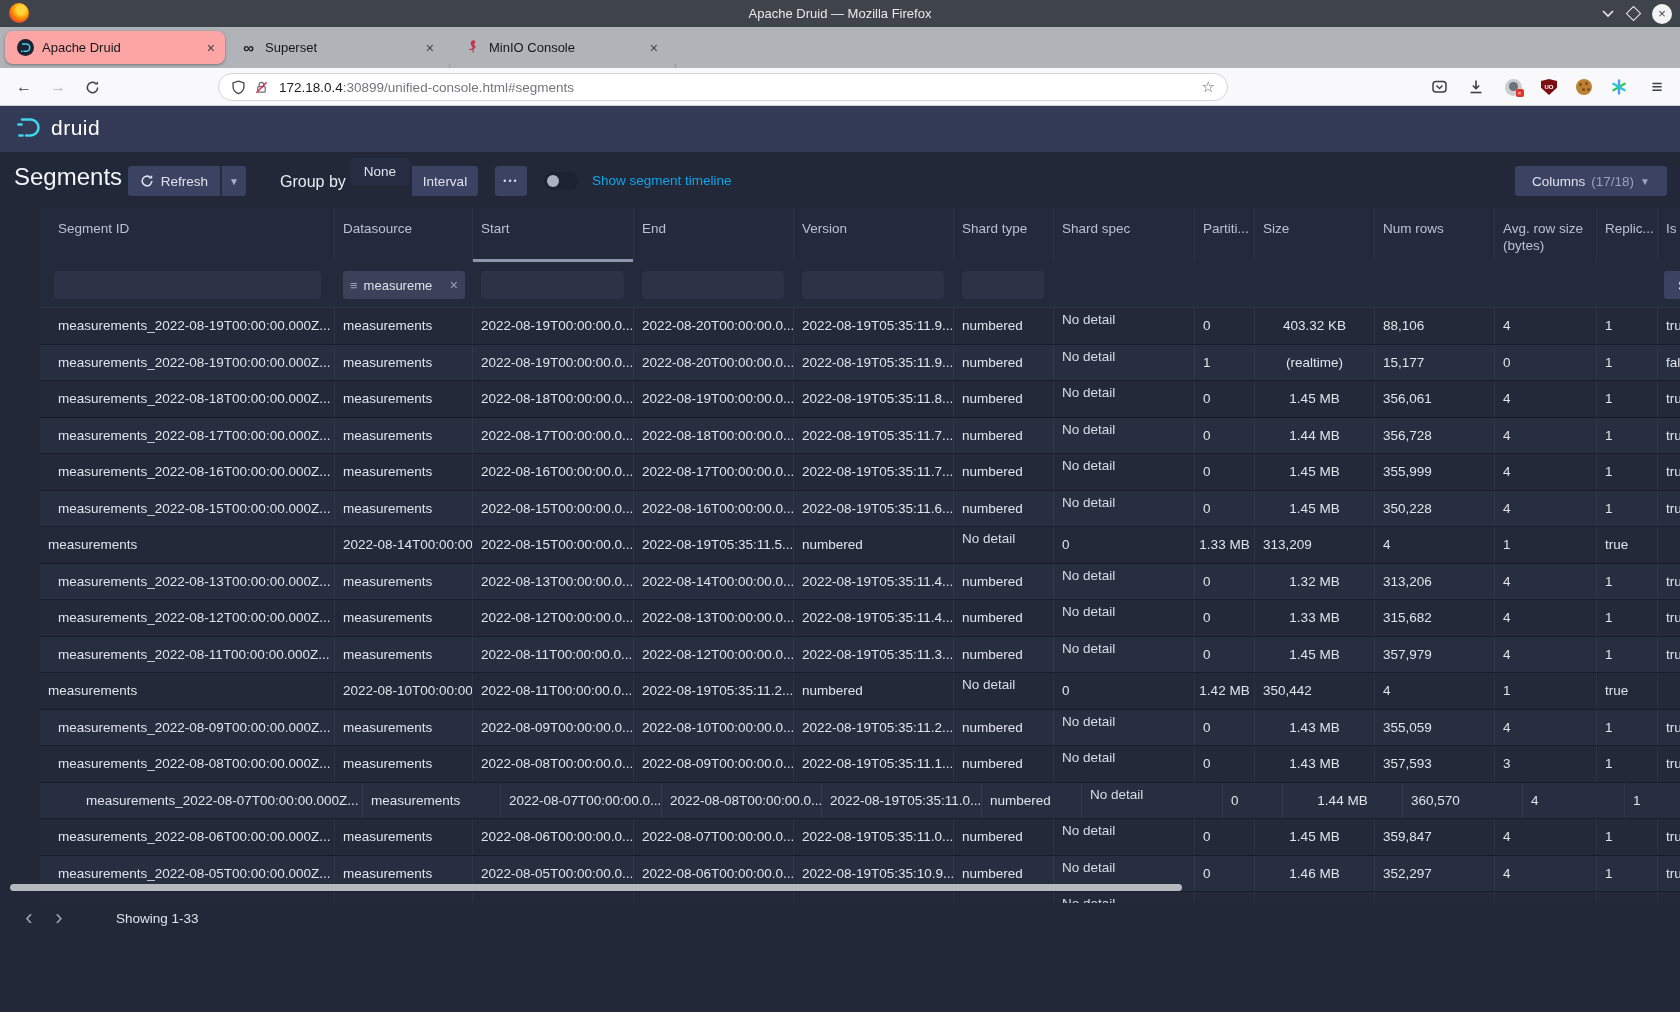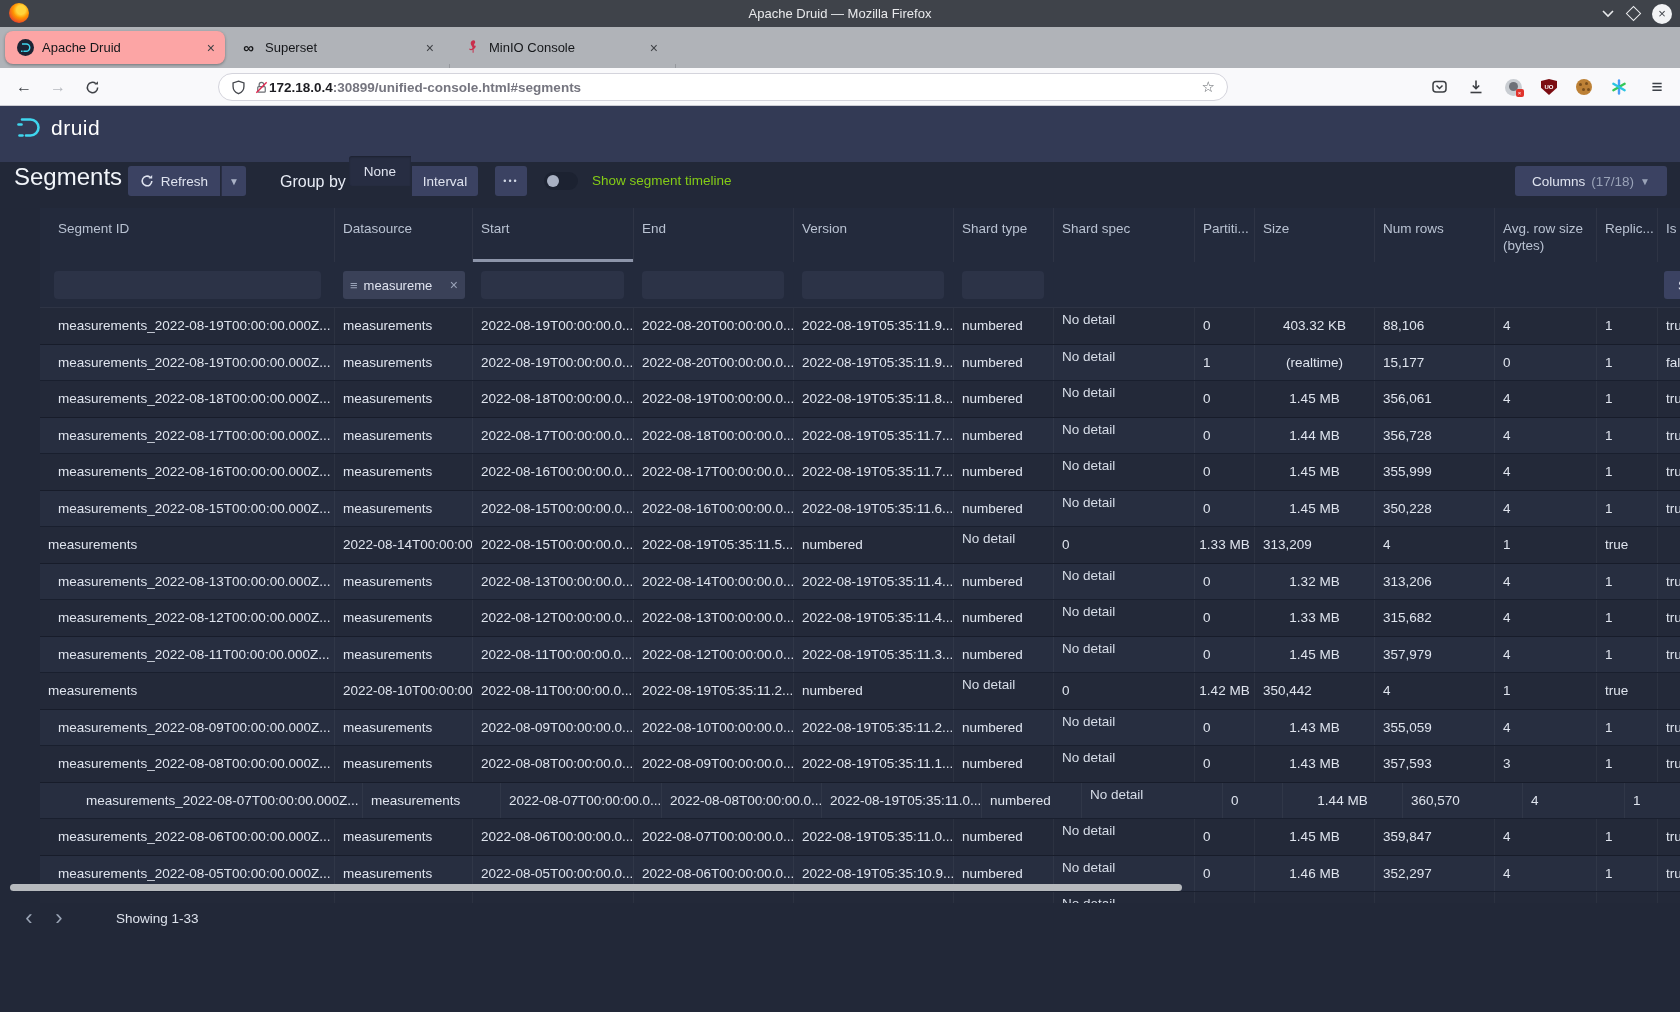--- a/index.html
+++ b/index.html
@@ -25,55 +25,55 @@
   .newtab{position:absolute;top:36px;left:684px;width:24px;height:24px;font-size:18px;color:#1f2226;
           display:flex;align-items:center;justify-content:center;}
   .supicon{font-size:15px;font-weight:bold;color:#17181a;line-height:17px;text-align:center;}
   
   .navtoolbar{position:absolute;top:68px;left:0;width:1680px;height:38px;background:#f9f9fb;border-bottom:1px solid #ccccd3;box-sizing:border-box;}
   .navbtn{position:absolute;top:7px;width:24px;height:24px;display:flex;align-items:center;justify-content:center;
           font-size:16px;color:#3f4247;}
   .urlbar{position:absolute;left:218px;top:5px;width:1010px;height:28px;background:#fff;border:1px solid #d4d4dc;
           border-radius:14px;display:flex;align-items:center;box-sizing:border-box;font-size:13.5px;}
   .urlbar .uicon{margin-left:12px;flex:none;display:flex;}
-  .urltext{margin-left:0;white-space:nowrap;overflow:hidden;flex:1;font-weight:bold;}
+  .urltext{margin-left:10px;white-space:nowrap;overflow:hidden;flex:1;}
   .urltext .host{color:#1d1d22;}
   .urltext .rest{color:#75757f;}
   .star{margin-right:12px;color:#5f6368;font-size:15px;}
   .tbicon{position:absolute;top:8px;width:22px;height:22px;display:flex;align-items:center;justify-content:center;color:#3c4047;}
   .burger{font-size:19px;color:#3c4047;}
   .ubshield{width:16px;height:16px;background:#7c0d12;clip-path:polygon(50% 0,100% 12%,100% 55%,50% 100%,0 55%,0 12%);
             color:#fff;font-size:6px;font-weight:bold;display:flex;align-items:center;justify-content:center;}
   .cookie{width:16px;height:16px;border-radius:50%;background:#bd8136;position:relative;}
   .cookie i{position:absolute;width:3px;height:3px;border-radius:50%;background:#7a4f1d;}
   .extcirc{width:17px;height:17px;border-radius:50%;background:#c9cdd2;position:relative;}
   .extcirc b{position:absolute;left:4px;top:3px;width:9px;height:9px;border-radius:50%;background:#6d7178;}
   .extcirc s{position:absolute;right:-2px;bottom:-1px;width:8px;height:8px;background:#e0332c;border-radius:2px;
              color:#fff;font-size:6px;line-height:8px;text-align:center;text-decoration:none;}
   
-  .druidnav{position:absolute;top:106px;left:0;width:1680px;height:56px;background:#333a55;}
+  .druidnav{position:absolute;top:106px;left:0;width:1680px;height:46px;background:#333a55;}
   .dlogo{position:absolute;left:14px;top:9px;display:flex;align-items:center;gap:7px;}
   .dlogo .word{font-size:21px;color:#fff;letter-spacing:.5px;}
   .ndiv{position:absolute;top:119px;width:1px;height:20px;background:#4a5170;}
   .navitem{position:absolute;top:112px;height:34px;display:flex;align-items:center;gap:9px;font-size:14px;color:#eef1f8;padding:0 14px;border-radius:17px;}
   .navitem.active{background:#434a6a;}
   .gearbtn,.helpbtn{position:absolute;top:119px;width:20px;height:20px;display:flex;align-items:center;justify-content:center;}
   .helpbtn{border-radius:50%;background:#3fd6ee;color:#2c3350;font-weight:bold;font-size:13px;}
   
   .pagetitle{position:absolute;left:14px;top:163px;font-size:24px;color:#f2f5fa;}
   .btn{background:#3b4262;border-radius:3px;color:#dfe3ef;font-size:13.5px;display:flex;align-items:center;justify-content:center;}
   .refreshbtn{position:absolute;left:128px;top:166px;width:92px;height:30px;gap:7px;border-radius:3px 0 0 3px;}
   .refreshcaret{position:absolute;left:221px;top:166px;width:24px;height:30px;border-radius:0 3px 3px 0;color:#aab2c6;font-size:10px;}
   .grplabel{position:absolute;left:280px;top:173px;font-size:16px;color:#e8ecf5;}
   .segbtn-none{position:absolute;left:349px;top:156px;width:62px;height:30px;background:#272d42;border-radius:3px 0 0 3px;box-shadow:inset 0 1px 2px rgba(0,0,0,.3);}
   .segbtn-int{position:absolute;left:412px;top:166px;width:66px;height:30px;border-radius:0 3px 3px 0;}
   .morebtn{position:absolute;left:495px;top:166px;width:32px;height:30px;font-size:9px;letter-spacing:2px;color:#cfd6e4;}
   .toggle{position:absolute;left:544px;top:172px;width:34px;height:18px;border-radius:10px;background:#1c2231;}
   .toggle i{position:absolute;left:3px;top:3px;width:12px;height:12px;border-radius:50%;background:#a9b1c3;}
-  .toglabel{position:absolute;left:592px;top:173px;font-size:13.5px;color:#84cc16;}
+  .toglabel{position:absolute;left:592px;top:173px;font-size:13.5px;color:#0ea5e9;}
   .colsbtn{position:absolute;left:1515px;top:166px;width:152px;height:30px;gap:6px;}
   .colsbtn .cnt{color:#9aa3b8;}
   .colsbtn .car{color:#9aa3b8;font-size:10px;}
   
   .grid13{display:grid;margin-left:40px;}
   .theader{position:absolute;top:208px;left:0;width:1680px;height:54px;background:#232a3c;}
   .hcell{position:relative;padding:12px 8px 0 8px;font-size:13.5px;color:#b9c2d2;border-right:1px solid rgba(255,255,255,.05);
          box-sizing:border-box;overflow:hidden;white-space:normal;line-height:17px;}
   .hcell.first{padding-left:18px;}
   .hcell.sorted:after{content:"";position:absolute;left:0;right:0;bottom:0;height:3px;background:#8d95aa;}

